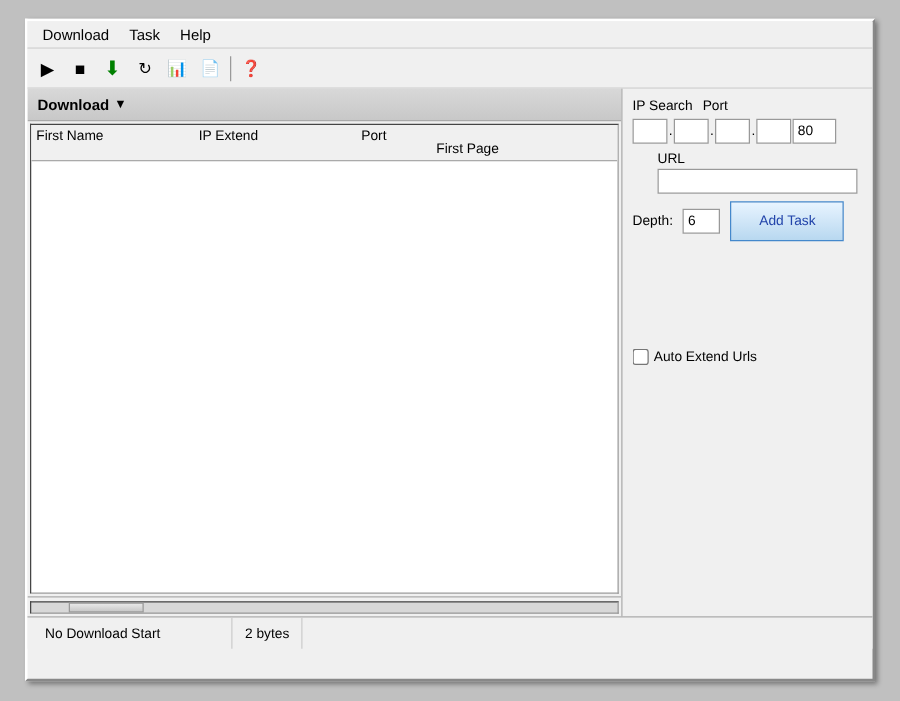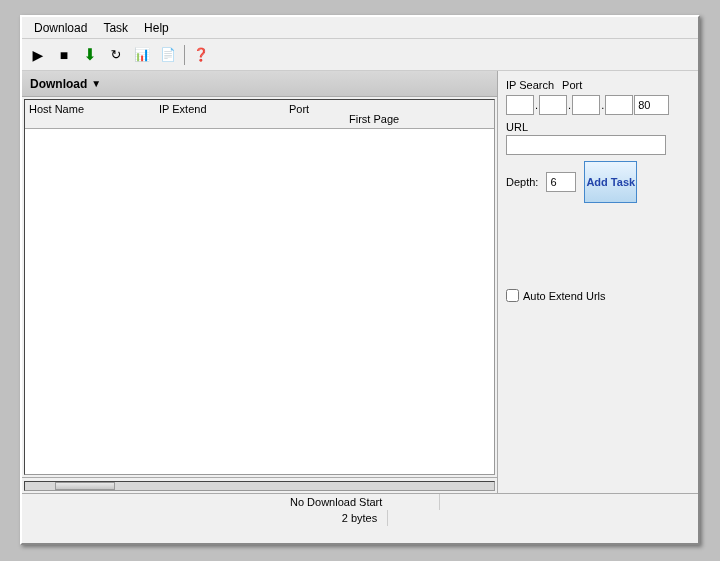--- a/index.html
+++ b/index.html
@@ -245,25 +245,25 @@
     }
 
     .depth-input {
       width: 30px;
     }
 
     .add-task-btn {
       background: linear-gradient(to bottom, #e8f4ff, #b8d8f0);
       border: 1px solid #4488cc;
       color: #2244aa;
-      padding: 3px 1px;
-      font-size: 11px;
-      font-weight: bold;
+      padding: 3px 22px;
+      font-size: 11px;
+      font-weight: normal;
       cursor: pointer;
-      height: 42px;
+      height: 32px;
     }
 
     .ip-octet {
       width: 28px;
       border: 1px solid #999;
       background: white;
       padding: 1px 2px;
       font-size: 11px;
       height: 20px;
       text-align: center;
@@ -278,24 +278,22 @@
 
     .checkbox-label {
       font-size: 11px;
     }
 
     .status-bar {
       height: 26px;
       background: #f0f0f0;
       border-top: 1px solid #aaa;
       display: flex;
-      align-items: center;
       padding: 0 4px;
       gap: 0;
-      flex-direction: column;
     }
 
     .status-segment {
       padding: 2px 10px;
       font-size: 11px;
       border-right: 1px solid #ccc;
       height: 100%;
       display: flex;
       align-items: center;
     }
@@ -330,21 +328,21 @@
   <div class="main-content">
 
     <div class="left-panel">
       <div class="section-header">
         <span>Download</span>
         <span style="font-size: 10px; cursor: pointer;">▼</span>
       </div>
 
       <div class="table-area">
         <div class="table-header">
-          <div class="col-host">Host Name</div>
+          <div class="col-host">First Name</div>
           <div class="col-ip">IP Extend</div>
           <div class="col-port">Port</div>
           <div class="col-first">First Page</div>
         </div>
 
       </div>
 
       <div class="scrollbar-area">
         <div class="scrollbar-track">
           <div class="scrollbar-thumb"></div>
@@ -367,21 +365,21 @@
                 <input type="text" class="ip-octet" maxlength="3" style="">
                 <span style="font-size: 11px;">.</span>
                 <input type="text" class="ip-octet" maxlength="3" style="">
                 <span style="font-size: 11px;">.</span>
                 <input type="text" class="ip-octet" maxlength="3" style="">
               </div>
               <input type="text" class="field-input port-input" value="80" style="width: 35px;">
             </div>
           </div>
 
-        <div style="display: flex; flex-direction: column; gap: 2px;">
+        <div style="display: flex; flex-direction: column; gap: 2px; margin-left: 20px;">
           <span style="font-size: 11px;">URL</span>
           <input type="text" class="field-input url-input" style="">
         </div>
 
         <div class="depth-row">
           <span style="font-size: 11px;">Depth:</span>
           <input type="text" class="field-input depth-input" value="6" style="">
           <button class="add-task-btn">Add Task</button>
         </div>
 

